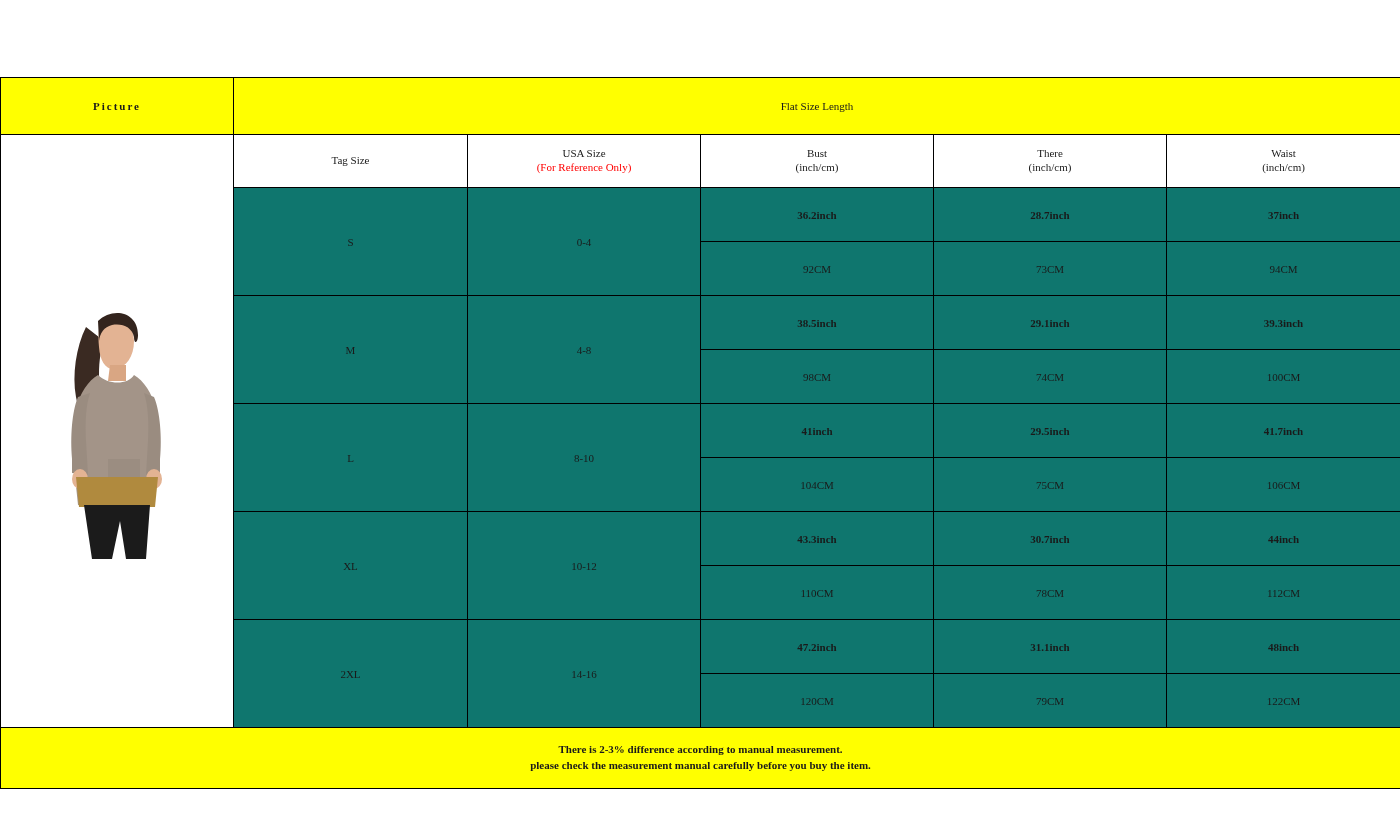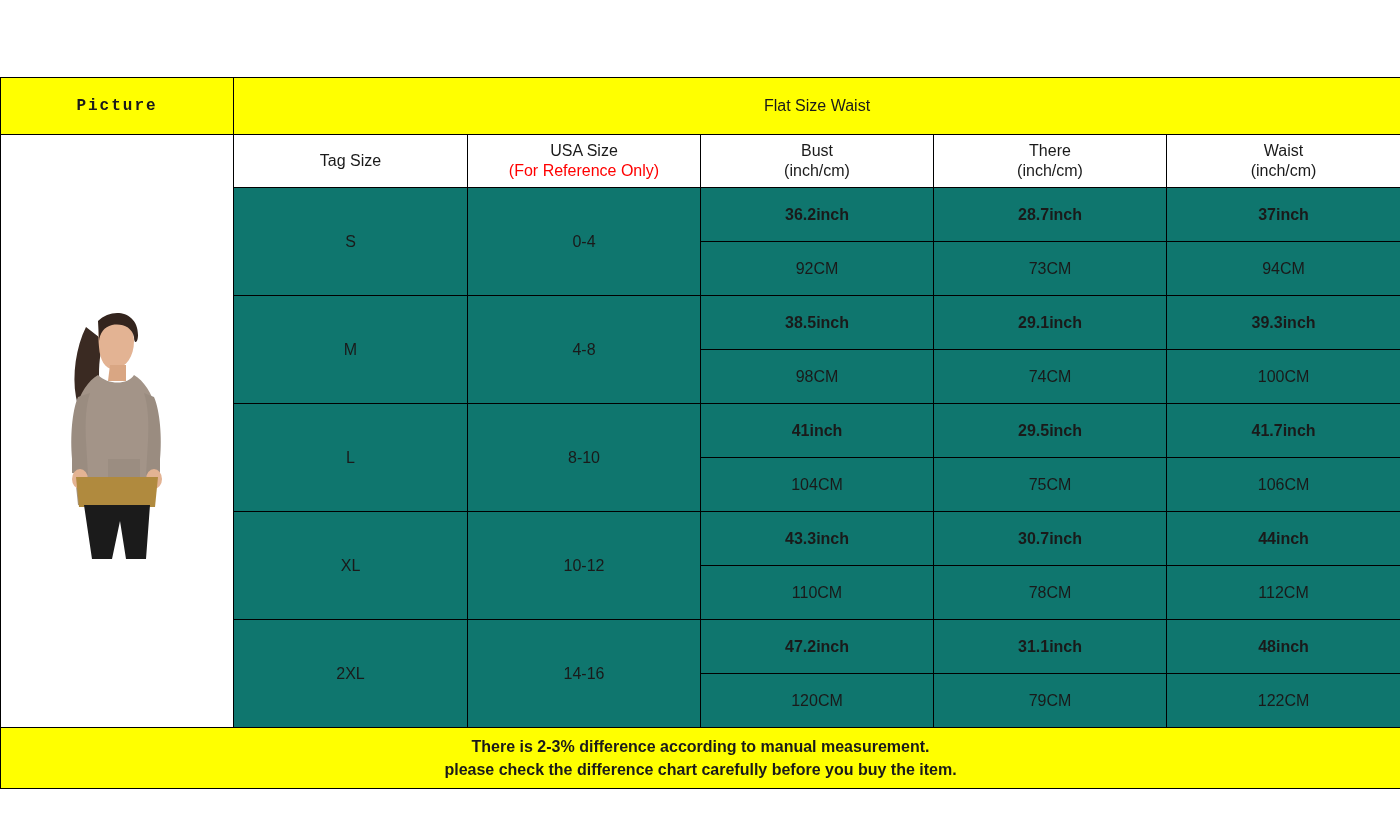--- a/index.html
+++ b/index.html
@@ -20,23 +20,24 @@
     left: 0;
     top: 77px;
     width: 1400px;
     border-collapse: collapse;
     table-layout: fixed;
   }
   table.size-chart td {
     border: 1px solid #000000;
     text-align: center;
     vertical-align: middle;
-    font-size: 16px;
+    font-size: 11px;
     color: #1a1a1a;
     padding: 0;
+    font-family: Liberation Serif, serif;
   }
   
   col.c-pic { width: 233px; }
   col.c-tag { width: 234px; }
   col.c-usa { width: 233px; }
   col.c-bust { width: 233px; }
   col.c-len { width: 233px; }
   col.c-waist { width: 234px; }
 
   .yellow {
@@ -123,21 +124,21 @@
       <col class="c-tag">
       <col class="c-usa">
       <col class="c-bust">
       <col class="c-len">
       <col class="c-waist">
     </colgroup>
     <tbody>
 
       <tr>
         <td class="yellow hdr-picture">Picture</td>
-        <td class="yellow hdr-flat" colspan="5">Flat Size Waist</td>
+        <td class="yellow hdr-flat" colspan="5">Flat Size Length</td>
       </tr>
 
       <tr>
         <td class="picture-cell" rowspan="11">
           <div class="photo-wrap">
             <svg class="figure" width="150" height="260" viewBox="0 0 150 260" role="img" aria-label="product">
 
               <path d="M44 26 C34 46 30 74 34 96 C36 108 42 116 48 120 L66 112 C56 96 54 62 62 40 Z" fill="#3a2a22"></path>
 
               <path d="M62 18 C78 12 92 22 92 40 C92 56 84 66 74 68 C64 70 58 60 57 46 C56 34 56 24 62 18 Z" fill="#e3b393"></path>
@@ -241,19 +242,19 @@
       </tr>
       <tr>
         <td class="blue cell-cm">120CM</td>
         <td class="blue cell-cm">79CM</td>
         <td class="blue cell-cm">122CM</td>
       </tr>
 
       <tr>
         <td class="yellow note-cell" colspan="6">
           <span>There is 2-3% difference according to manual measurement.</span>
-          <span>please check the difference chart carefully before you buy the item.</span>
+          <span>please check the measurement manual carefully before you buy the item.</span>
         </td>
       </tr>
     </tbody>
   </table>
 
 </div>
 
 </body></html>

